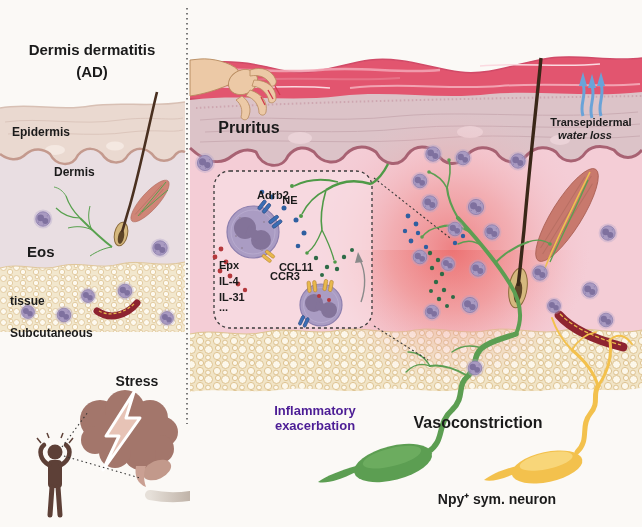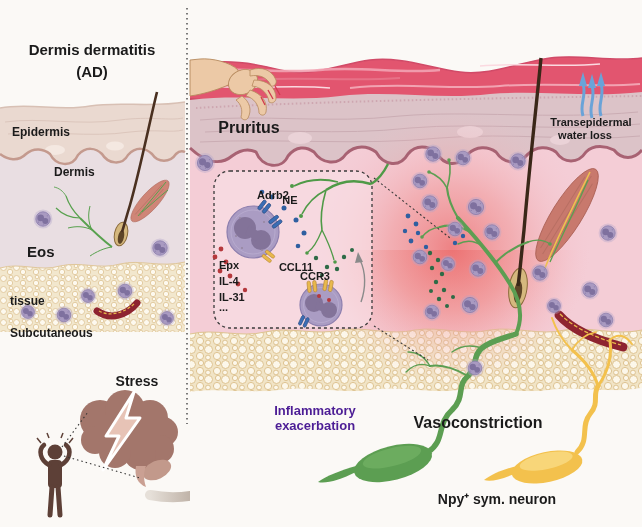--- a/index.html
+++ b/index.html
@@ -421,28 +421,28 @@
 <div class="lbl title-left ctr" style="left:92px;top:64px;">(AD)</div>
 <div class="lbl s12" style="left:12px;top:126px;">Epidermis</div>
 <div class="lbl s12" style="left:12px;top:166px;padding-left:42px;">Dermis</div>
 <div class="lbl s15" style="left:27px;top:226px;">Eos</div>
 <div class="lbl s12" style="left:10px;top:279px;margin-top:48px;">Subcutaneous</div>
 <div class="lbl s12" style="left:10px;top:295px;">tissue</div>
 <div class="lbl s14 ctr" style="left:137px;top:374px;">Stress</div>
 
 <div class="lbl s125 ctr" style="left:249px;top:120px;">Pruritus</div>
 <div class="lbl s11 ctr" style="left:591px;top:117px;">Transepidermal</div>
-<div class="lbl s11 ctr" style="left:585px;top:130px;">water loss</div>
+<div class="lbl s11 ctr" style="left:585px;top:130px;font-style:italic;">water loss</div>
 <div class="lbl s13 red ctr" style="left:315px;top:404px;">Inflammatory</div>
 <div class="lbl s13 red ctr" style="left:315px;top:419px;">exacerbation</div>
 <div class="lbl s125 ctr" style="left:478px;top:415px;">Vasoconstriction</div>
 <div class="lbl s14 ctr" style="left:497px;top:492px;">Npy⁺ sym. neuron</div>
 
 <div class="lbl s11 ctr" style="left:259px;top:190px;margin-left:14px;">Adrb2</div>
 <div class="lbl s11 ctr" style="left:290px;top:195px;">NE</div>
 <div class="lbl s11" style="left:219px;top:260px;">Epx</div>
 <div class="lbl s11" style="left:219px;top:276px;">IL-4</div>
 <div class="lbl s11" style="left:219px;top:292px;">IL-31</div>
 <div class="lbl s11" style="left:219px;top:302px;">...</div>
 <div class="lbl s11 ctr" style="left:296px;top:252px;margin-top:10px;">CCL11</div>
-<div class="lbl s11 ctr" style="left:315px;top:271px;">CCR3</div>
+<div class="lbl s11 ctr" style="left:285px;top:271px;">CCR3</div>
 
 </div>
 
 </body></html>

